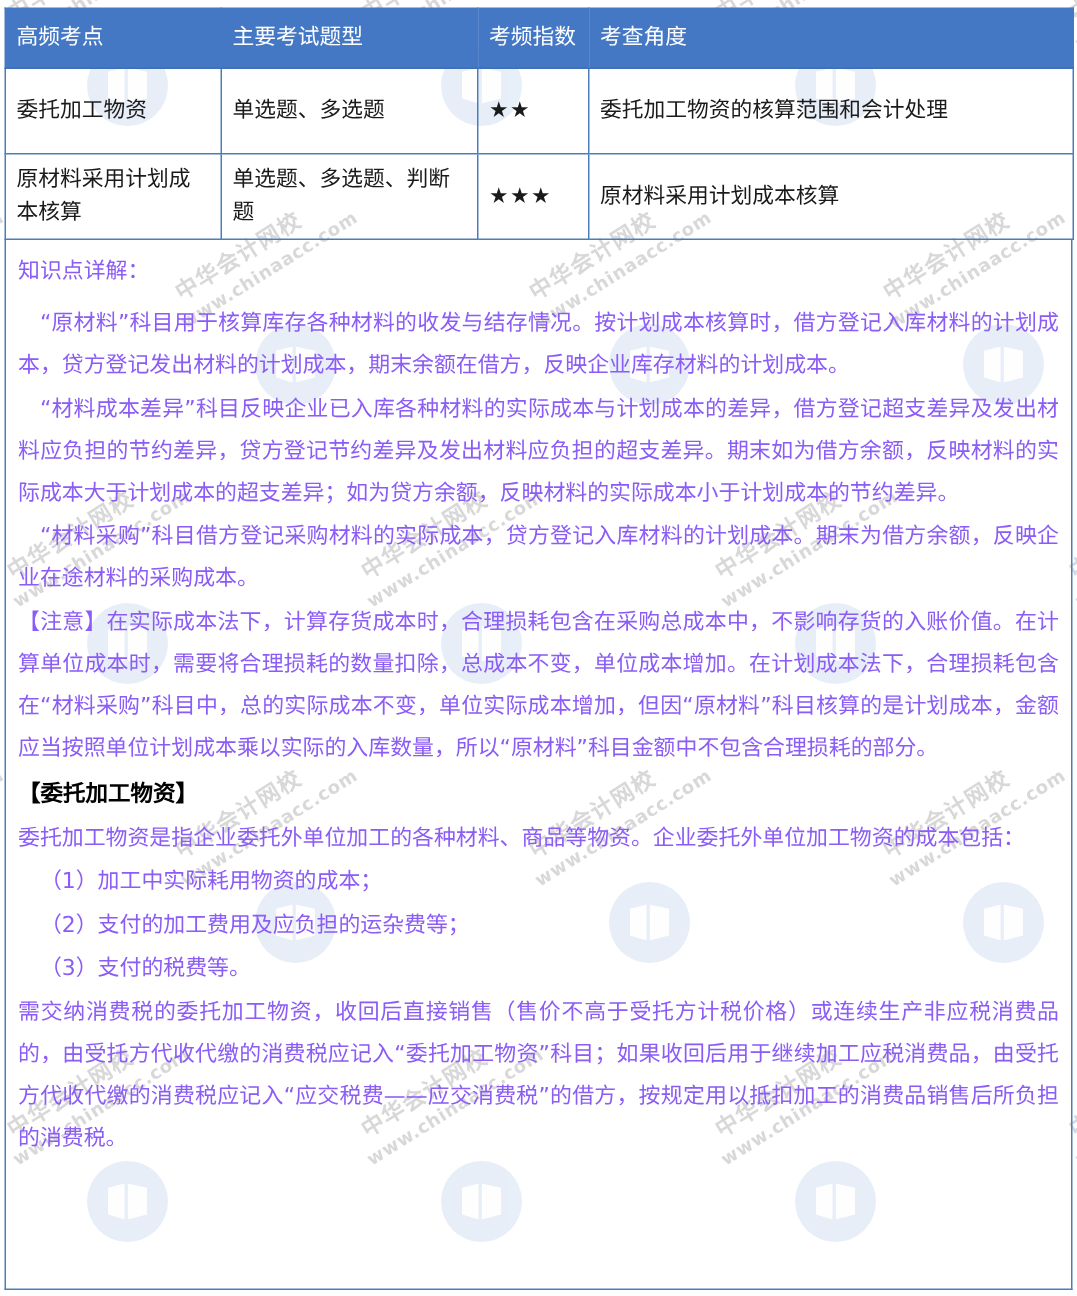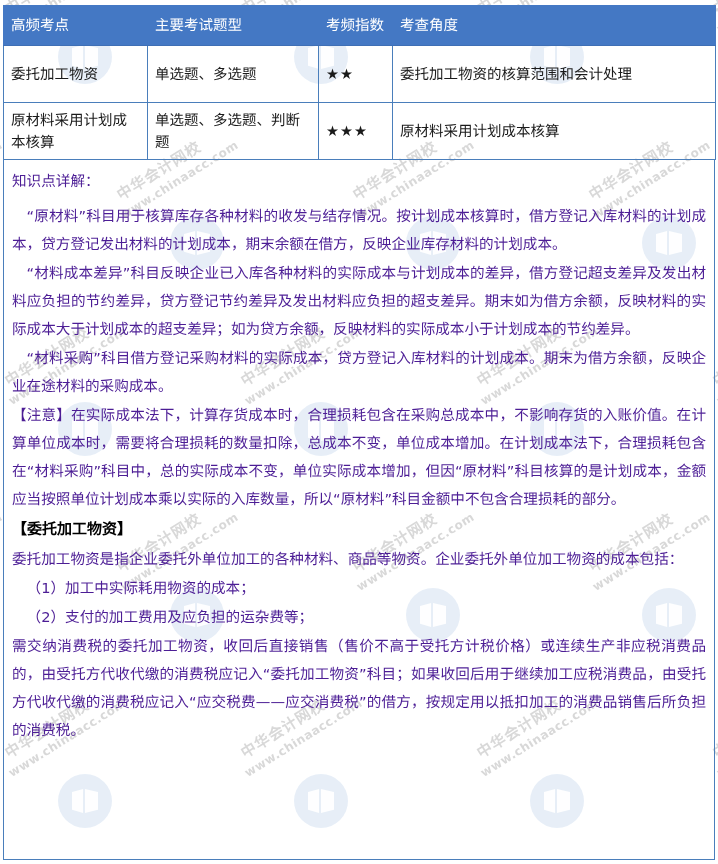--- a/index.html
+++ b/index.html
@@ -145,21 +145,21 @@
     min-height: 700px;
     box-sizing: border-box;
     background: transparent;
   }
   .prose p {
     margin: 0 0 1px 0;
     font-size: 14.6px;
     line-height: 28px;
     text-align: justify;
     text-justify: inter-ideograph;
-    color: #4c1d95;
+    color: #8b5cf6;
     letter-spacing: 0px;
   }
   .prose p.lead {
     margin-bottom: 7px;
   }
   .prose p.heading {
     font-weight: 700;
     font-size: 15px;
     color: #000000;
     margin: 2px 0 2px 0;
@@ -269,18 +269,19 @@
 
       <p class="indent">“原材料”科目用于核算库存各种材料的收发与结存情况。按计划成本核算时，借方登记入库材料的计划成本，贷方登记发出材料的计划成本，期末余额在借方，反映企业库存材料的计划成本。</p>
       <p class="indent">“材料成本差异”科目反映企业已入库各种材料的实际成本与计划成本的差异，借方登记超支差异及发出材料应负担的节约差异，贷方登记节约差异及发出材料应负担的超支差异。期末如为借方余额，反映材料的实际成本大于计划成本的超支差异；如为贷方余额，反映材料的实际成本小于计划成本的节约差异。</p>
       <p class="indent">“材料采购”科目借方登记采购材料的实际成本，贷方登记入库材料的计划成本。期末为借方余额，反映企业在途材料的采购成本。</p>
       <p>【注意】在实际成本法下，计算存货成本时，合理损耗包含在采购总成本中，不影响存货的入账价值。在计算单位成本时，需要将合理损耗的数量扣除，总成本不变，单位成本增加。在计划成本法下，合理损耗包含在“材料采购”科目中，总的实际成本不变，单位实际成本增加，但因“原材料”科目核算的是计划成本，金额应当按照单位计划成本乘以实际的入库数量，所以“原材料”科目金额中不包含合理损耗的部分。</p>
 
       <p class="heading">【委托加工物资】</p>
       <p>委托加工物资是指企业委托外单位加工的各种材料、商品等物资。企业委托外单位加工物资的成本包括：</p>
       <p class="indent">（1）加工中实际耗用物资的成本；</p>
       <p class="indent">（2）支付的加工费用及应负担的运杂费等；</p>
+      <p class="indent">（3）支付的税费等。</p>
       <p>需交纳消费税的委托加工物资，收回后直接销售（售价不高于受托方计税价格）或连续生产非应税消费品的，由受托方代收代缴的消费税应记入“委托加工物资”科目；如果收回后用于继续加工应税消费品，由受托方代收代缴的消费税应记入“应交税费——应交消费税”的借方，按规定用以抵扣加工的消费品销售后所负担的消费税。</p>
 
     </div>
 
   </div>
 </div>
 
 </body></html>

